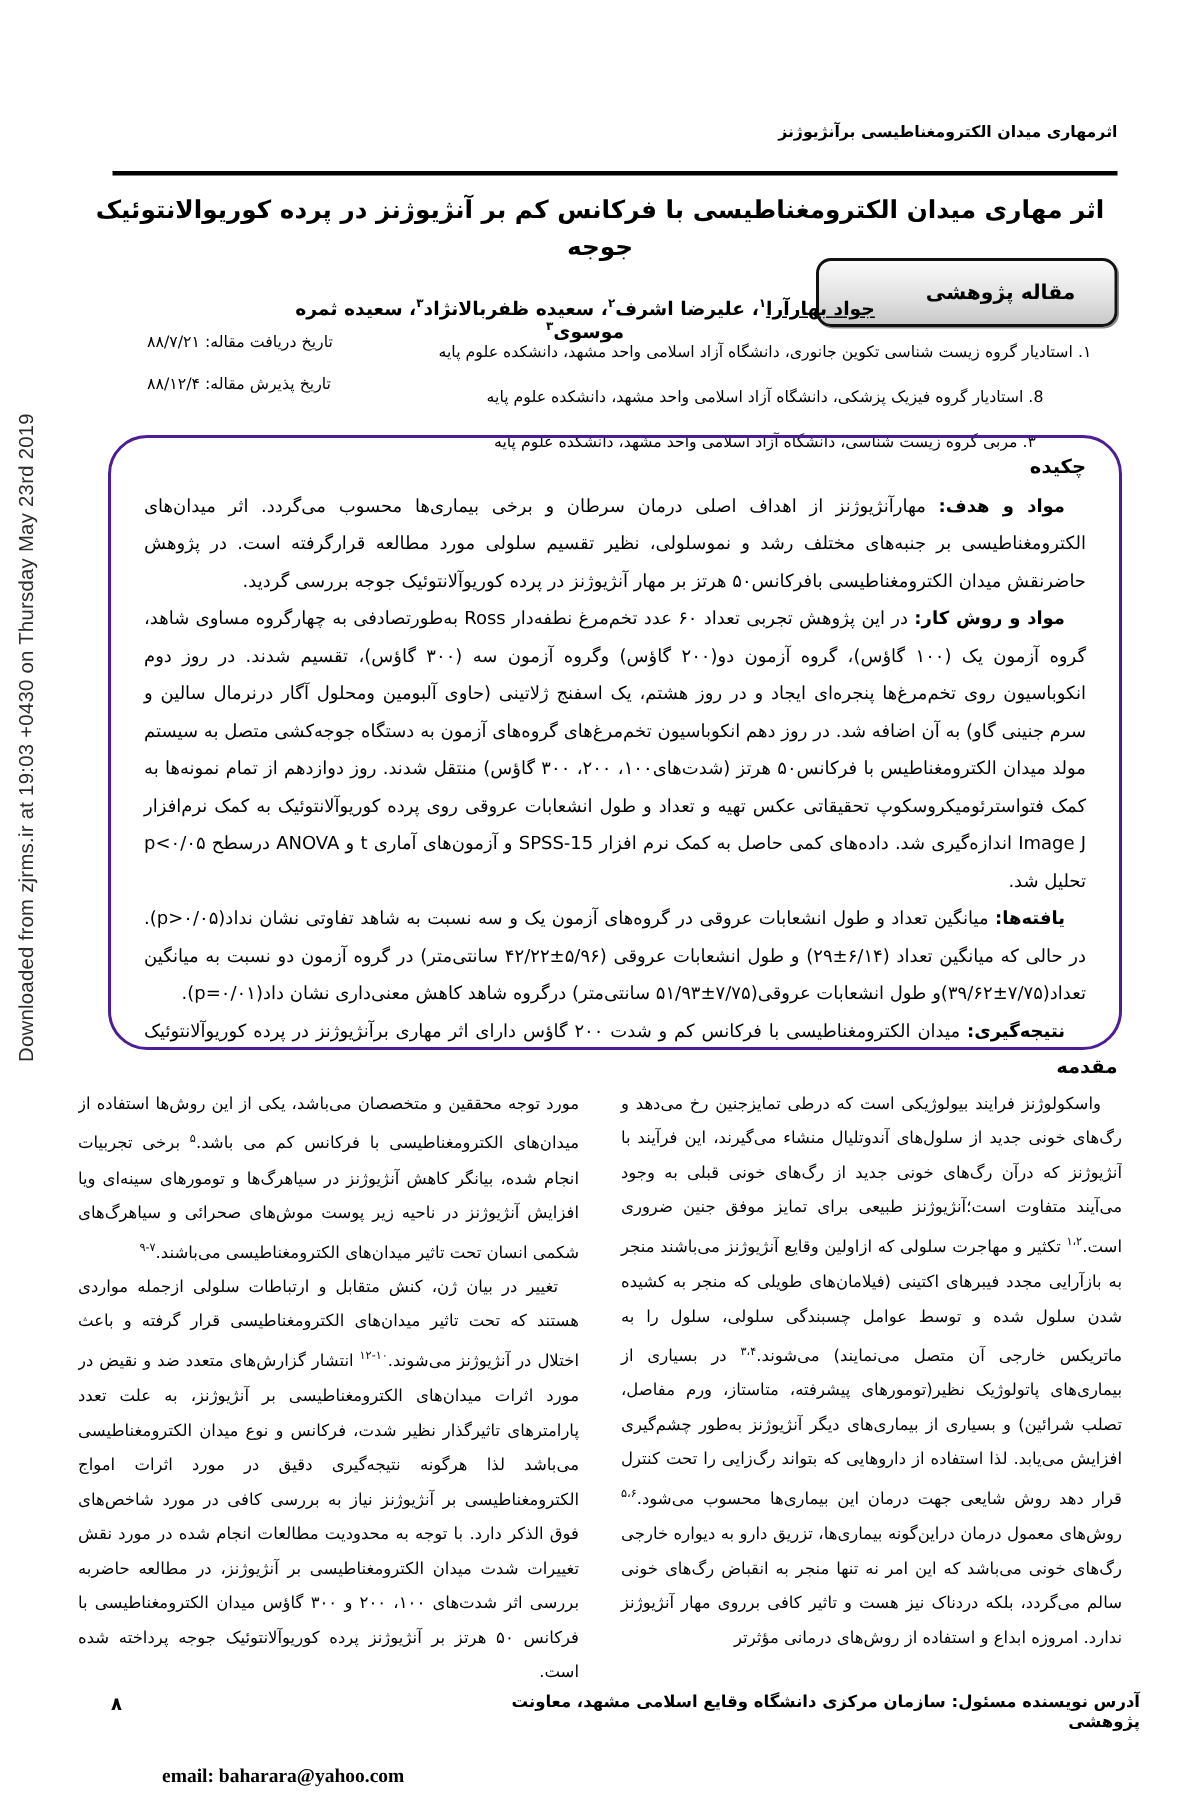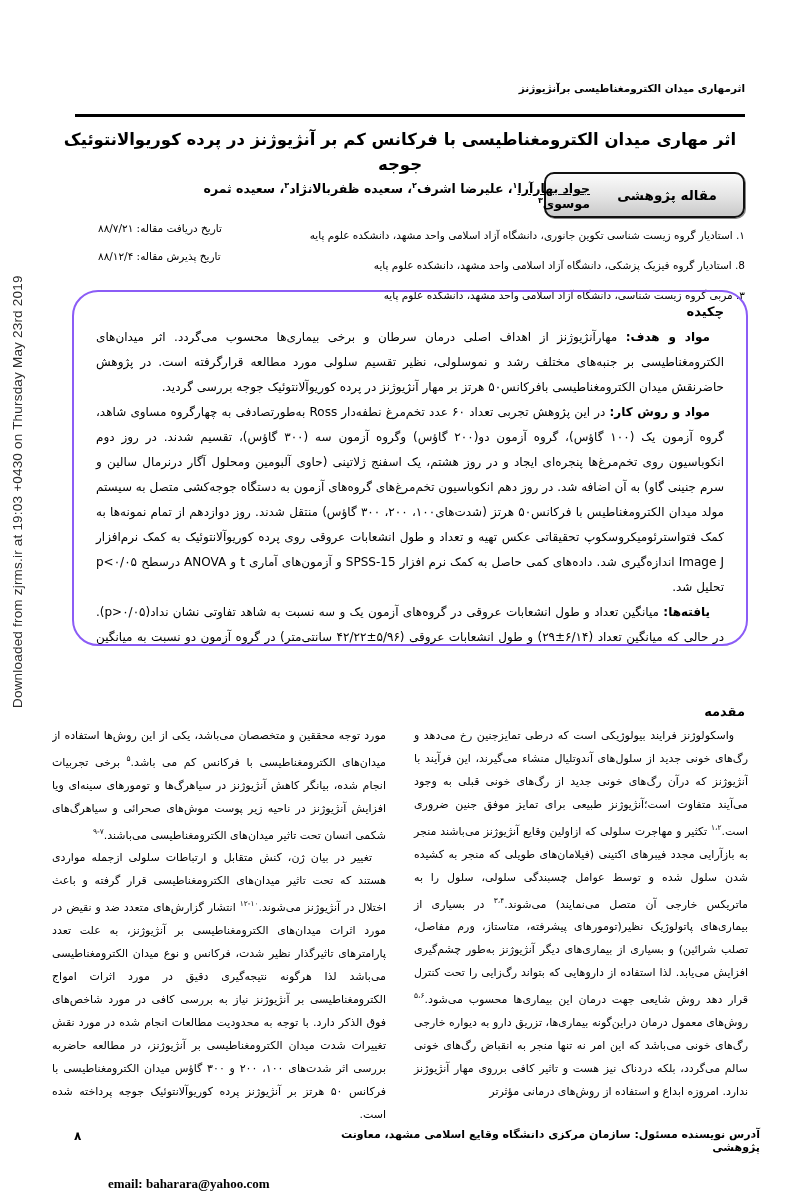--- a/index.html
+++ b/index.html
@@ -25,36 +25,36 @@
     font-size:16.5px;font-weight:bold;direction:rtl;line-height:1.5;
   }
   .badge{
     position:absolute;top:172px;right:55px;width:152px;height:42px;
     border:2px solid #111;border-radius:10px;
     background:linear-gradient(180deg,#fbfbfb 0%,#e3e3e3 55%,#c9c9c9 100%);
     display:flex;align-items:center;justify-content:center;
     font-size:13.5px;font-weight:bold;box-shadow:1px 1px 0 #888;padding-left:45px;
   }
   .authors{
-    position:absolute;top:181px;left:190px;width:400px;
+    position:absolute;top:198px;left:190px;width:400px;text-align:center;
     direction:rtl;font-size:12.5px;font-weight:bold;
   }
   .authors sup{font-size:8px;}
   .authors .u{text-decoration:underline;}
   .dates{
     position:absolute;top:214px;left:98px;width:192px;direction:rtl;text-align:left;
     font-size:10.5px;line-height:28px;
   }
   .affiliations{
-    position:absolute;top:220px;right:55px;width:470px;direction:rtl;text-align:right;
+    position:absolute;top:220px;right:55px;width:470px;direction:rtl;text-align:center;
     font-size:10.5px;line-height:30px;
   }
   .abstract-box{
-    position:absolute;top:290px;left:72px;width:676px;height:356px;box-sizing:border-box;
-    border:2px solid #8b5cf6;border-radius:26px;padding:10px 22px 8px;
+    position:absolute;top:290px;left:72px;width:676px;height:410px;box-sizing:border-box;
+    border:2px solid #4c1d95;border-radius:26px;padding:10px 22px 8px;
     direction:rtl;overflow:hidden;
   }
   .abs-heading{font-size:13px;font-weight:bold;margin:2px 0 6px;}
   .abs-sec{margin:0;font-size:12px;line-height:25px;text-align:justify;text-indent:14px;}
   .abs-label{font-weight:bold;}
   .intro-heading{
     position:absolute;top:704px;right:55px;font-size:13px;font-weight:bold;direction:rtl;
   }
   .columns{
     position:absolute;top:724px;left:52px;width:696px;height:405px;overflow:hidden;

